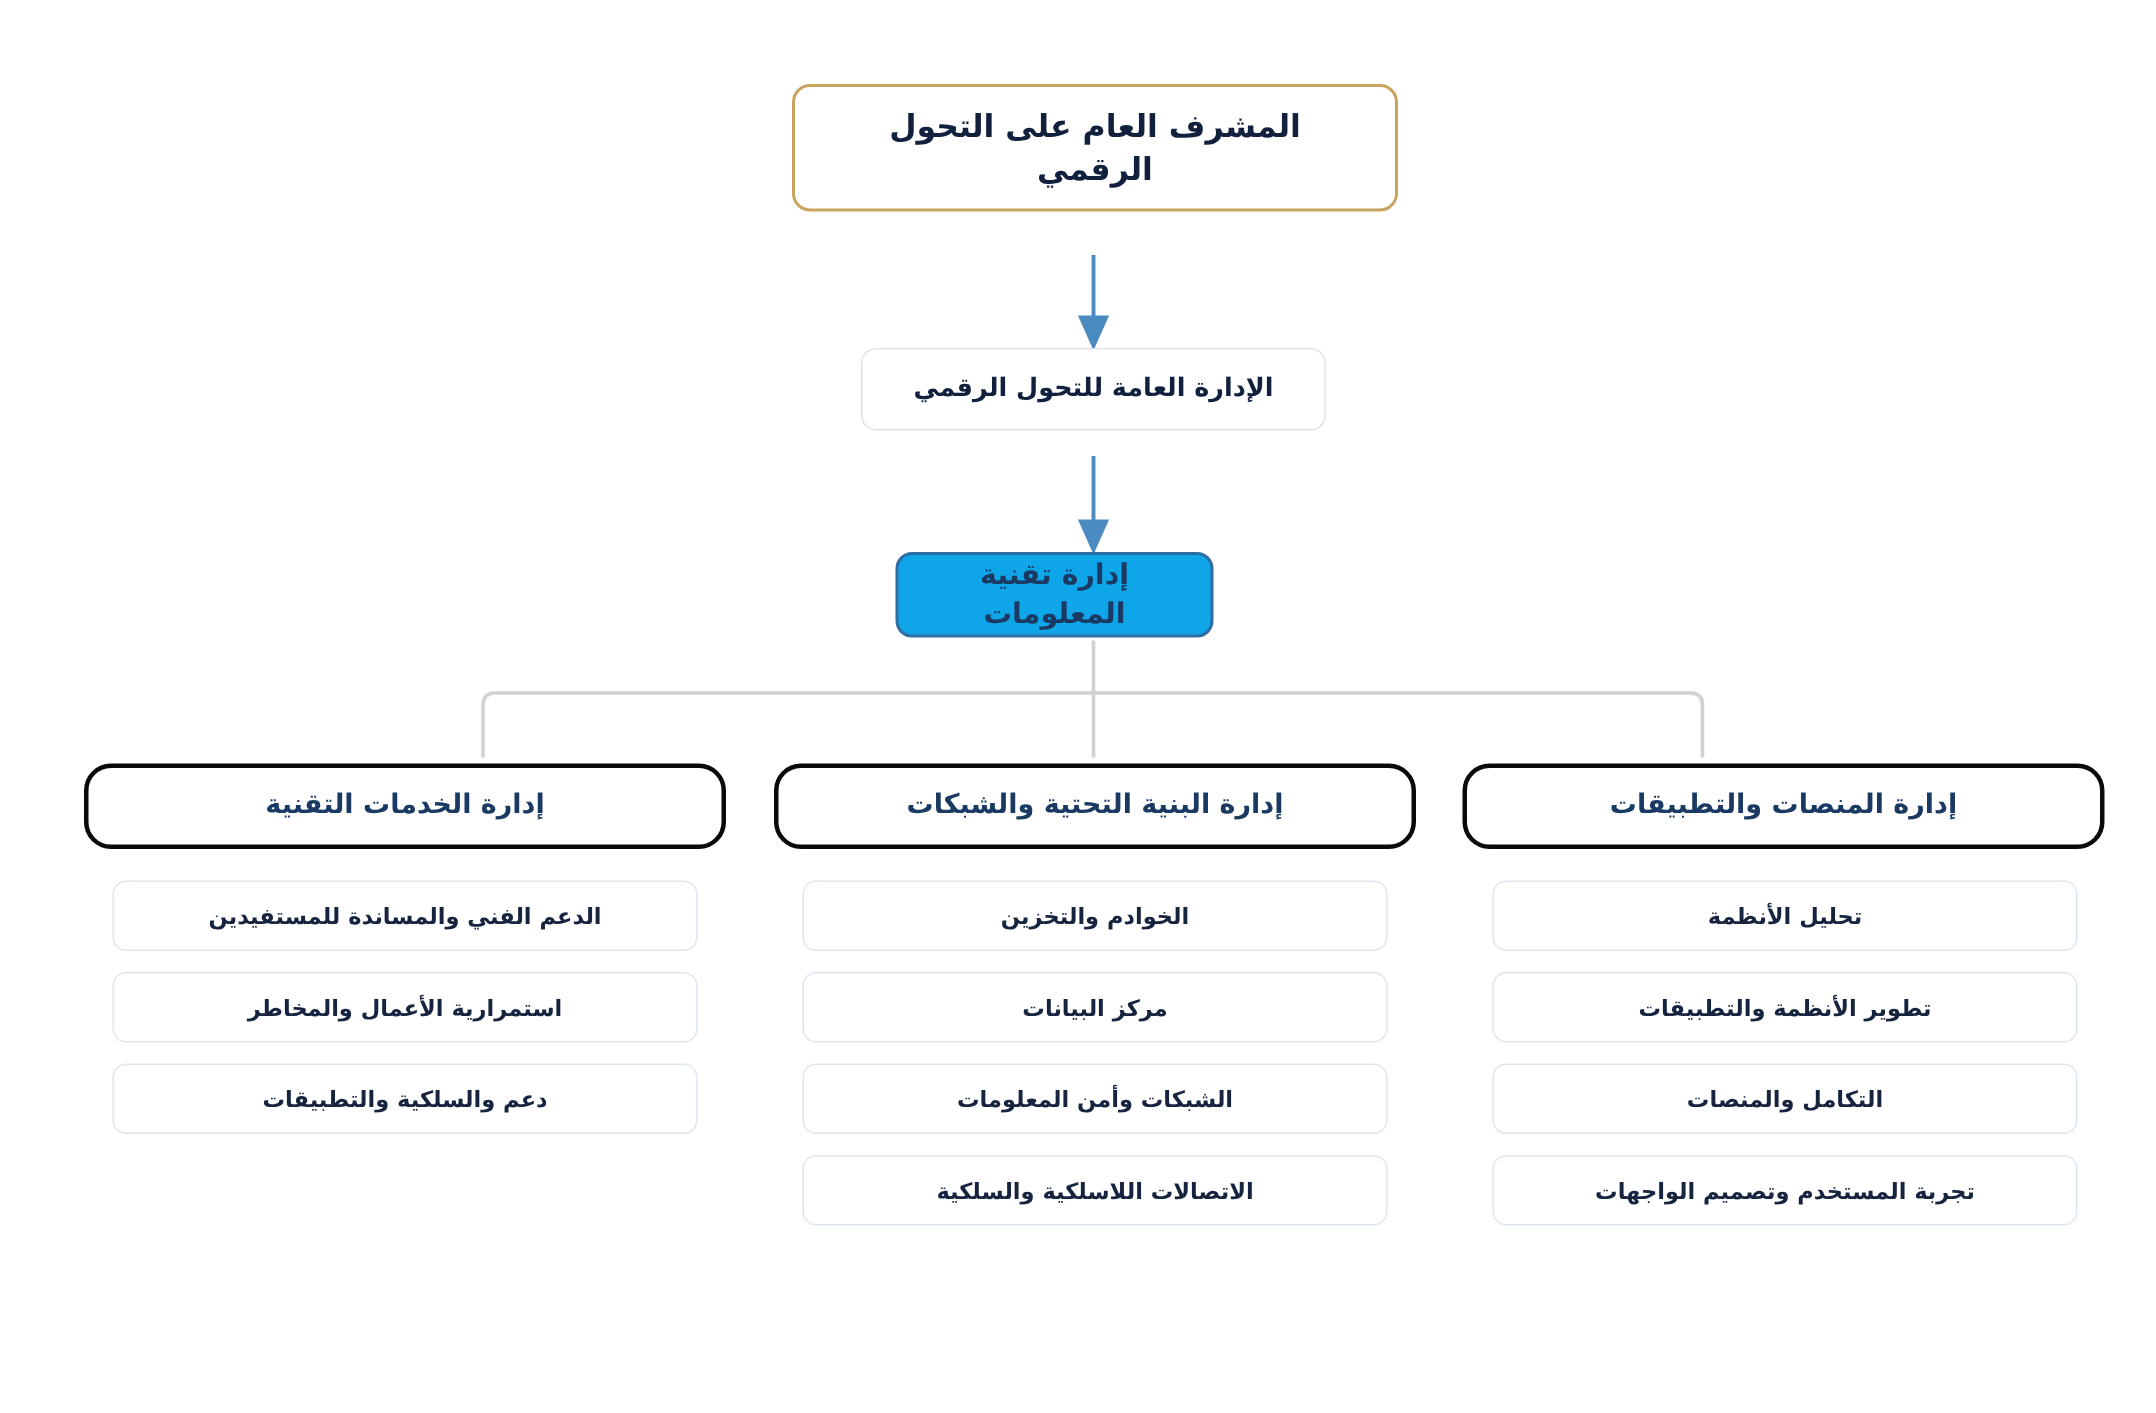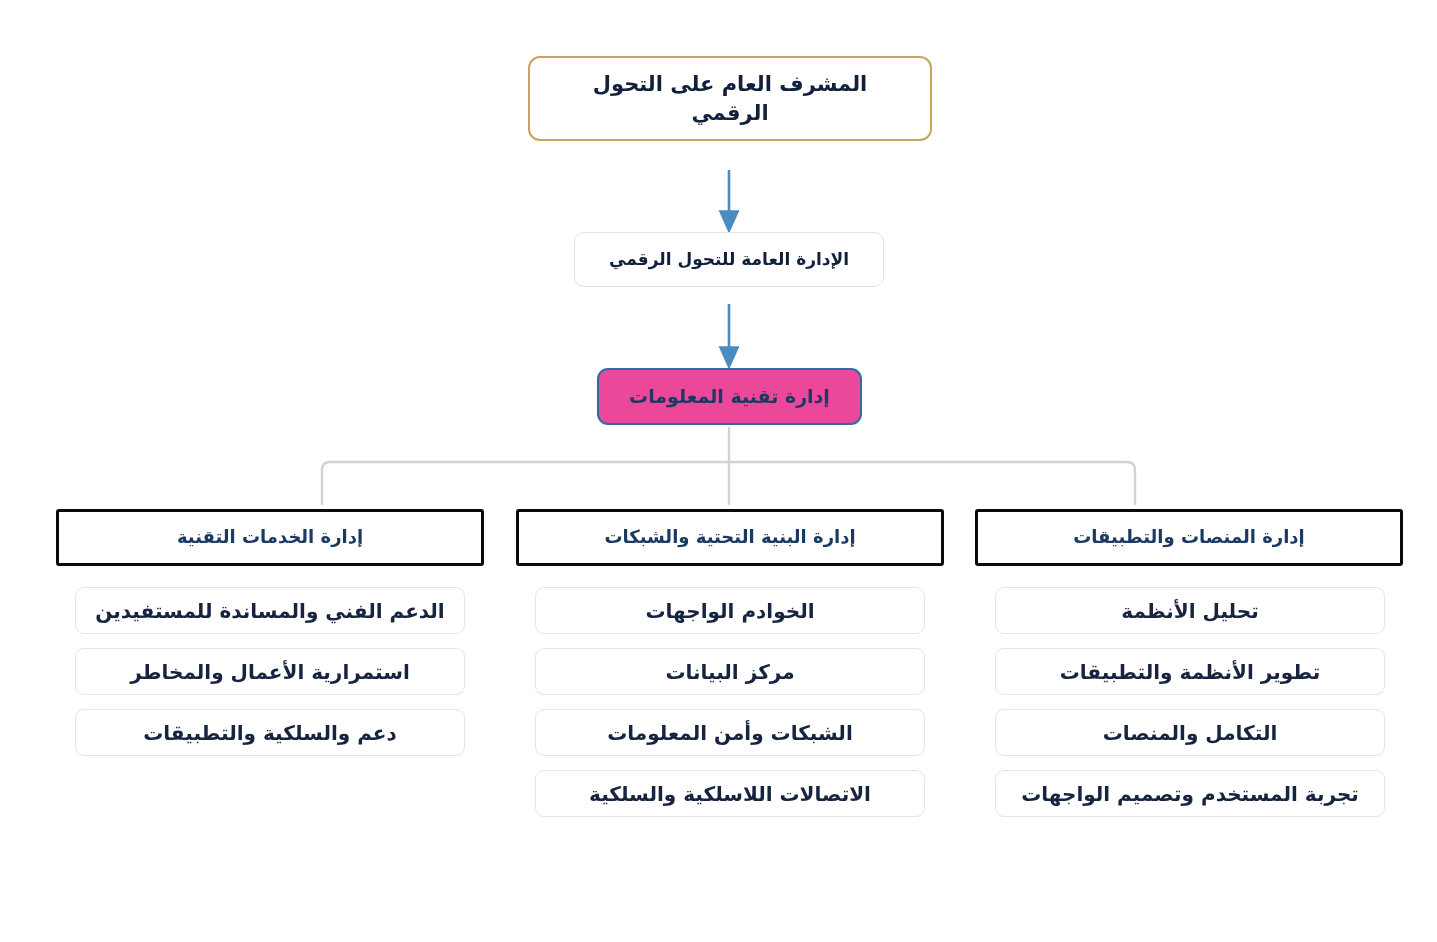--- a/index.html
+++ b/index.html
@@ -59,62 +59,62 @@
     border-radius: 10px;
     font-size: 17px;
     color: #11203d;
     padding: 16px 18px;
   }
 
   
   .node-level3 {
     left: 597px;
     top: 368px;
-    width: 265px;
+    width: 212px;
     height: 57px;
     border: 2.2px solid #2e6da4;
     border-radius: 11px;
-    background: #ec4899;
+    background: #0ea5e9;
     font-size: 19px;
     color: #1a3a63;
     padding: 0 18px;
   }
 
   
   .node-head {
     position: absolute;
     box-sizing: border-box;
     display: flex;
     align-items: center;
     justify-content: center;
     text-align: center;
     background: #ffffff;
     border: 3px solid #0a0a0a;
-    border-radius: 3px;
+    border-radius: 18px;
     height: 57px;
     font-size: 18px;
     font-weight: bold;
     color: #1b3a63;
     padding: 0 16px;
     line-height: 1.25;
   }
 
   
   .leaf {
     box-sizing: border-box;
     display: flex;
     align-items: center;
     justify-content: center;
     text-align: center;
     background: #ffffff;
     border: 1.4px solid #dee6f0;
     border-radius: 9px;
     height: 47px;
     margin-bottom: 14px;
-    font-size: 20px;
+    font-size: 15px;
     font-weight: bold;
     color: #16243f;
     padding: 0 12px;
     line-height: 1.2;
   }
 
   .column {
     position: absolute;
     top: 587px;
   }
@@ -173,21 +173,21 @@
 
   <div class="node-head head-left">إدارة المنصات والتطبيقات</div>
 
   <div class="column col-right">
     <div class="leaf">الدعم الفني والمساندة للمستفيدين</div>
     <div class="leaf">استمرارية الأعمال والمخاطر</div>
     <div class="leaf">دعم والسلكية والتطبيقات</div>
   </div>
 
   <div class="column col-middle">
-    <div class="leaf">الخوادم الواجهات</div>
+    <div class="leaf">الخوادم والتخزين</div>
     <div class="leaf">مركز البيانات</div>
     <div class="leaf">الشبكات وأمن المعلومات</div>
     <div class="leaf">الاتصالات اللاسلكية والسلكية</div>
   </div>
 
   <div class="column col-left">
     <div class="leaf">تحليل الأنظمة</div>
     <div class="leaf">تطوير الأنظمة والتطبيقات</div>
     <div class="leaf">التكامل والمنصات</div>
     <div class="leaf">تجربة المستخدم وتصميم الواجهات</div>

